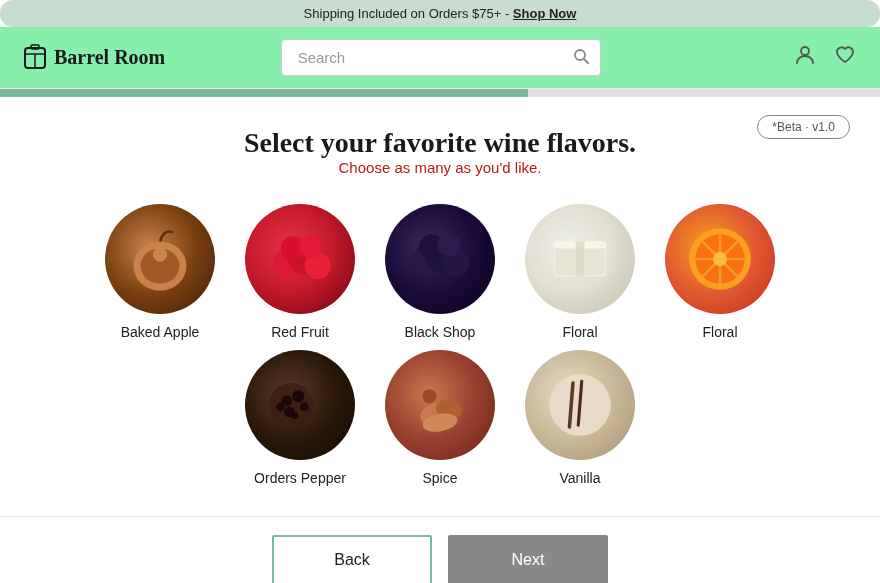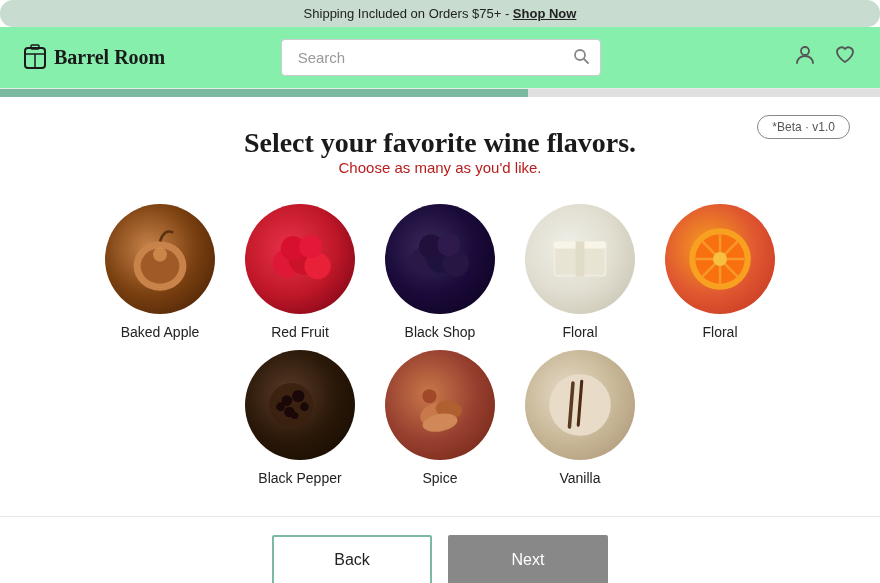--- a/index.html
+++ b/index.html
@@ -319,21 +319,21 @@
           <svg viewBox="0 0 100 100">
             <circle cx="40" cy="50" r="25" fill="#3a2010" opacity="0.9"></circle>
             <circle cx="35" cy="45" r="6" fill="#1a0808"></circle>
             <circle cx="48" cy="40" r="7" fill="#1a0808"></circle>
             <circle cx="55" cy="52" r="5" fill="#1a0808"></circle>
             <circle cx="38" cy="58" r="6" fill="#1a0808"></circle>
             <circle cx="28" cy="52" r="5" fill="#1a0808"></circle>
             <circle cx="44" cy="62" r="4" fill="#1a0808"></circle>
           </svg>
         </div>
-        <span class="flavor-label">Black Pepper</span>
+        <span class="flavor-label">Orders Pepper</span>
       </div>
       <div class="flavor-item">
         <div class="flavor-circle spice">
           <svg viewBox="0 0 100 100">
             <ellipse cx="45" cy="60" rx="18" ry="12" fill="#c8784a" transform="rotate(-20 45 60)"></ellipse>
             <ellipse cx="60" cy="55" rx="15" ry="10" fill="#b06030" transform="rotate(10 60 55)"></ellipse>
             <ellipse cx="50" cy="70" rx="20" ry="10" fill="#d08858" transform="rotate(-10 50 70)"></ellipse>
             <circle cx="38" cy="40" r="8" fill="#a04828"></circle>
           </svg>
         </div>

